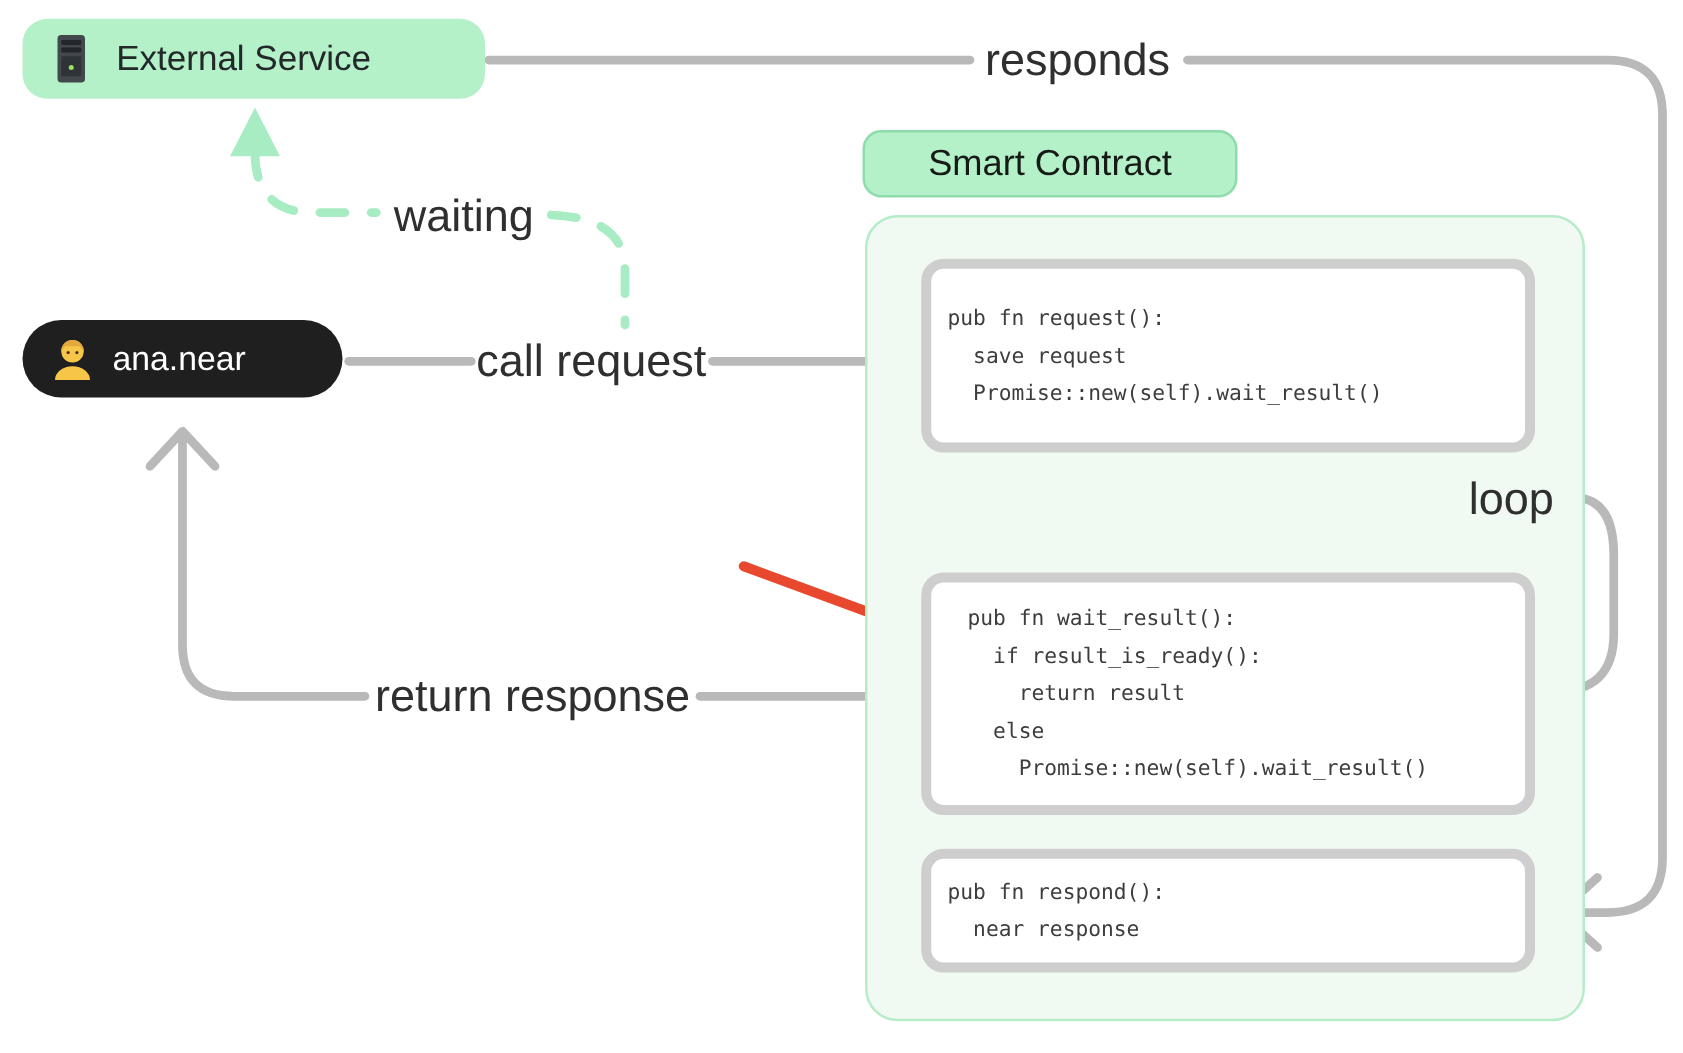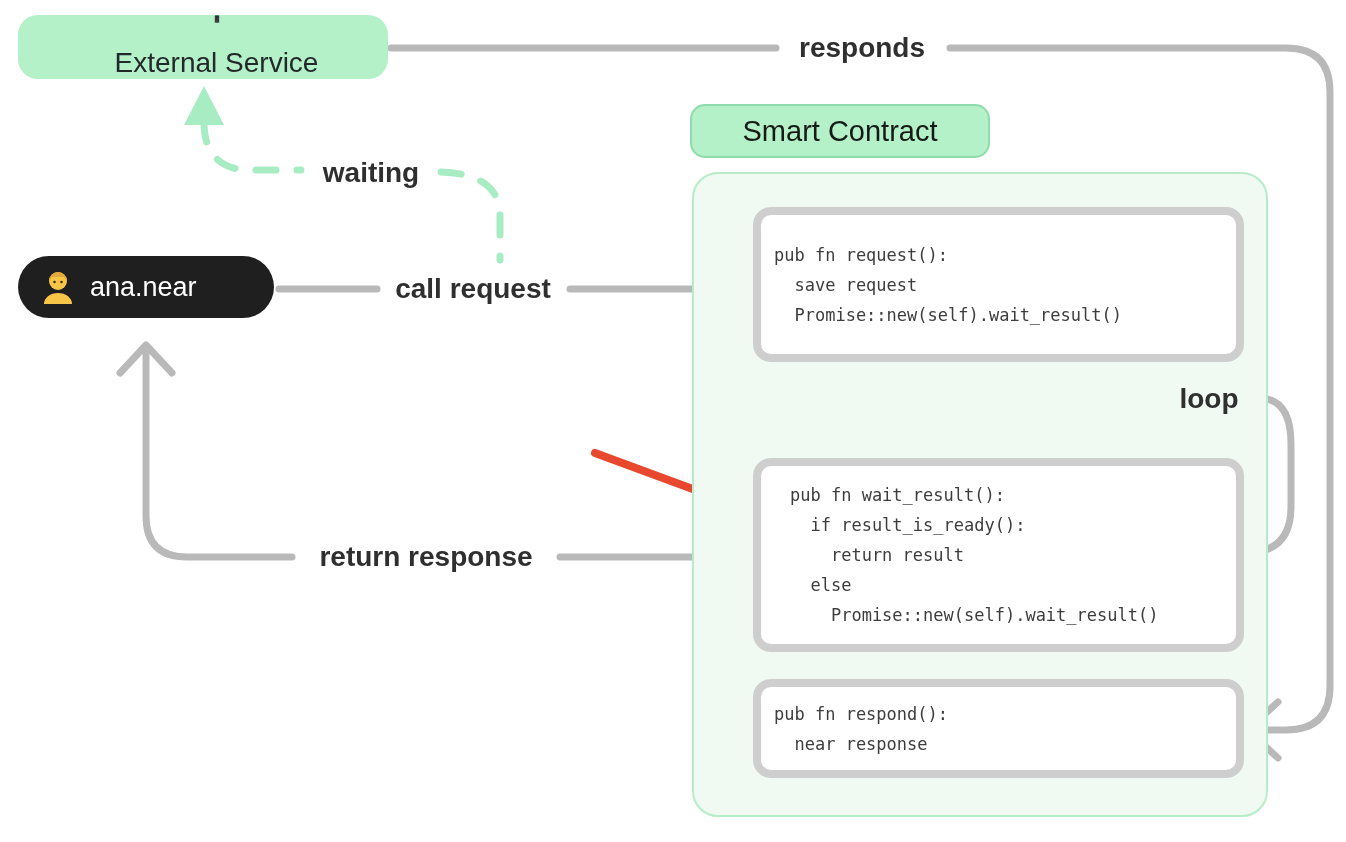--- a/index.html
+++ b/index.html
@@ -10,21 +10,21 @@
     font-family:"Liberation Sans",sans-serif;
     overflow:hidden;
   }
   #connectors{position:absolute;left:0;top:0;width:1346px;height:842px;}
 
   
   .pill{position:absolute;display:flex;align-items:center;box-sizing:border-box;}
   #external-service{
     left:18px;top:15px;width:370px;height:64px;
     background:#b4f0c8;border-radius:20px;
-    padding-left:27px;gap:24px;flex-direction:column;
+    padding-left:27px;gap:24px;
   }
   #external-service .pill-label{font-size:28px;font-weight:500;color:#23292a;}
   #smart-contract{
     left:690px;top:104px;width:300px;height:54px;
     background:#b4f0c8;border:2px solid #8edcab;border-radius:15px;
     justify-content:center;
   }
   #smart-contract .pill-label{font-size:29px;font-weight:500;color:#161b17;}
   #user-pill{
     left:18px;top:256px;width:256px;height:62px;
@@ -35,37 +35,37 @@
 
   
   #contract-container{
     position:absolute;left:692px;top:172px;width:576px;height:645px;
     box-sizing:border-box;
     background:#f0faf3;border:2px solid #b6ecc8;border-radius:26px;
   }
 
   
   .code-box{
-    position:absolute;left:753px;width:491px;box-sizing:border-box;
+    position:absolute;left:737px;width:491px;box-sizing:border-box;
     background:#ffffff;border:8px solid #cecece;border-radius:18px;
     display:flex;align-items:center;
   }
   #code-request{top:207px;height:155px;}
   #code-wait{top:458px;height:194px;padding-left:16px;}
   #code-respond{top:679px;height:99px;}
   .code-box pre{
     margin:0;padding:0 0 0 13px;
     font-family:"DejaVu Sans Mono","Liberation Mono",monospace;
     font-size:17px;line-height:30px;color:#3d3d3d;
   }
 
   
   .edge-label{
     position:absolute;transform:translate(-50%,-50%);
-    white-space:nowrap;font-size:28px;font-weight:700;color:#2f2f2f;
+    white-space:nowrap;font-size:36px;font-weight:400;color:#2f2f2f;
   }
   #label-responds{left:862px;top:48px;}
   #label-capture{left:371px;top:173px;}
   #label-call-request{left:473px;top:289px;}
   #label-return-response{left:426px;top:557px;}
   #label-loop{left:1209px;top:399px;}
   #label-warning{
     position:absolute;transform:translate(-50%,-50%);
     left:559px;top:417px;white-space:nowrap;
     font-size:27px;font-weight:700;color:#e8482d;

